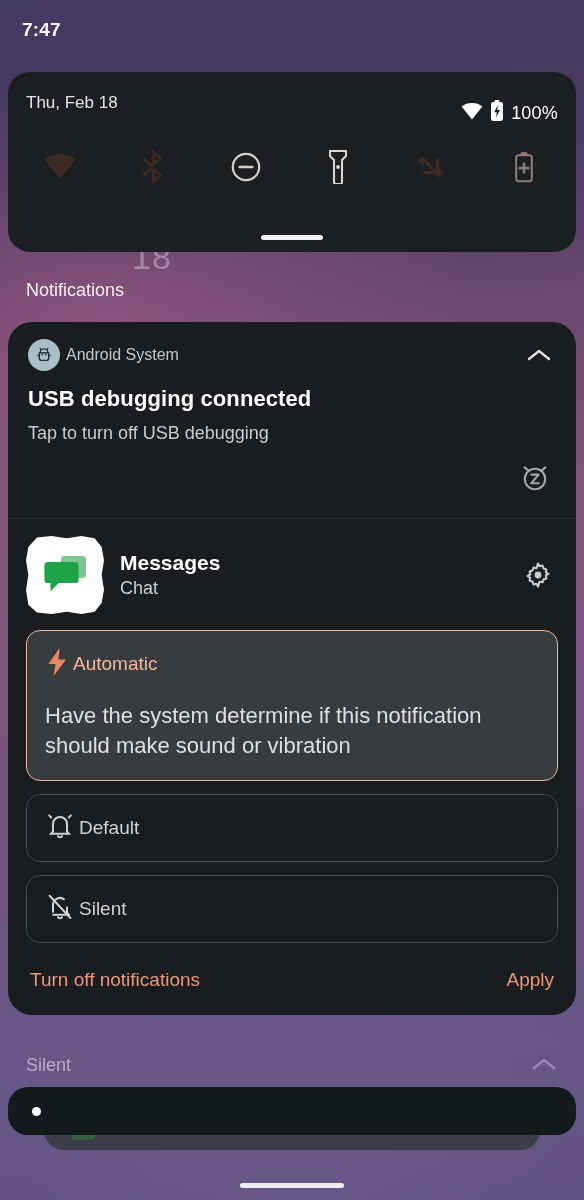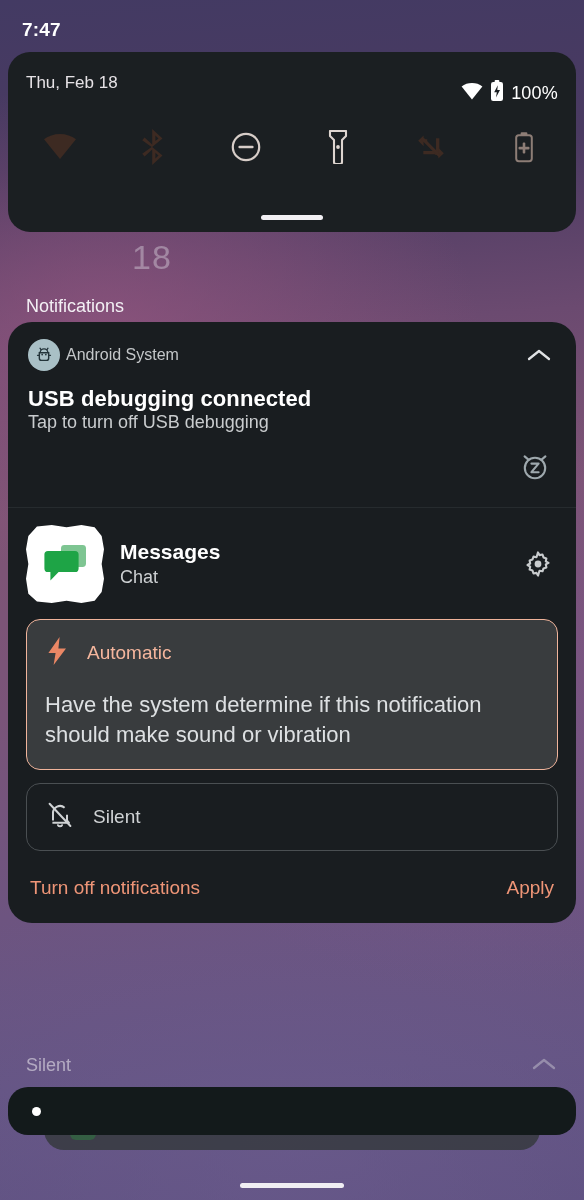--- a/index.html
+++ b/index.html
@@ -47,21 +47,21 @@
   #statusbar .clock {
     font-size: 19px;
     font-weight: 700;
     color: #ffffff;
     letter-spacing: 0.2px;
   }
 
   
   #qs-panel {
     position: absolute;
-    left: 8px; top: 52px;
+    left: 8px; top: 72px;
     width: 568px; height: 180px;
     background: #1b1f22;
     border-radius: 22px;
   }
   #qs-header {
     position: absolute;
     left: 0; top: 0;
     width: 100%;
     height: 62px;
     display: flex;
@@ -129,21 +129,21 @@
     width: 62px;
     height: 5px;
     border-radius: 3px;
     background: #f2f0f4;
   }
 
   
   #notif-label {
     position: absolute;
     left: 26px;
-    top: 296px;
+    top: 280px;
     font-size: 18px;
     color: #f3f0f4;
     font-weight: 400;
   }
 
   #notif-stack {
     position: absolute;
     left: 8px;
     top: 322px;
     width: 568px;
@@ -185,21 +185,21 @@
     justify-content: center;
   }
   #usb-title {
     margin-top: 16px;
     font-size: 22px;
     font-weight: 700;
     color: #ffffff;
     letter-spacing: 0.1px;
   }
   #usb-sub {
-    margin-top: 0;
+    margin-top: 11px;
     font-size: 18px;
     color: #c9ccce;
   }
   #snooze-row {
     display: flex;
     justify-content: flex-end;
     margin-top: 16px;
     padding-right: 4px;
   }
 
@@ -253,21 +253,21 @@
     padding: 16px 18px;
   }
   .opt.selected {
     border-color: #f0b49b;
     background: #393c3e;
     padding: 16px 18px 20px 18px;
   }
   .opt-head {
     display: flex;
     align-items: center;
-    gap: 18px;
+    gap: 4px;
   }
   .opt-head .label {
     font-size: 19px;
     color: #cfd2d4;
   }
   .opt.selected .opt-head .label { color: #f5b69d; }
   .opt-desc {
     margin-top: 20px;
     font-size: 22px;
     line-height: 1.35;
@@ -514,20 +514,32 @@
           <span>
             <svg width="24" height="30" viewBox="0 0 24 30">
                 <path d="M14.6 1 3.4 17h7.2l-2 12L21 12.6h-7.6L14.6 1Z" fill="#ea8765"></path>
               </svg>
           </span>
           <span class="label">Automatic</span>
         </div>
         <div class="opt-desc">Have the system determine if this notification should make sound or vibration</div>
       </div>
 
+      <div class="opt">
+        <div class="opt-head">
+          <span>
+            <svg width="30" height="30" viewBox="0 0 30 30">
+              <path d="M8 20.4V13a7 7 0 0 1 14 0v7.4l2 2.4H6l2-2.4Z" fill="none" stroke="#cfd2d4" stroke-width="2"></path>
+              <path d="M13 25.2a2.3 2.3 0 0 0 4 0" fill="none" stroke="#cfd2d4" stroke-width="2" stroke-linecap="round"></path>
+              <path d="M6.2 6.6 4.2 4.4M23.8 6.6l2-2.2" stroke="#cfd2d4" stroke-width="2" stroke-linecap="round"></path>
+            </svg>
+          </span>
+          <span class="label">Default</span>
+        </div>
+      </div>
 
       <div class="opt">
         <div class="opt-head">
           <span>
             <svg width="30" height="30" viewBox="0 0 30 30">
               <path d="M8 20.4V13a7 7 0 0 1 11.6-5.3M22 14.8v5.6l2 2.4H7.4" fill="none" stroke="#cfd2d4" stroke-width="2" stroke-linejoin="round"></path>
               <path d="M13 25.2a2.3 2.3 0 0 0 4 0" fill="none" stroke="#cfd2d4" stroke-width="2" stroke-linecap="round"></path>
               <path d="M4.6 3.8 25.4 26" stroke="#cfd2d4" stroke-width="2" stroke-linecap="round"></path>
             </svg>
           </span>

